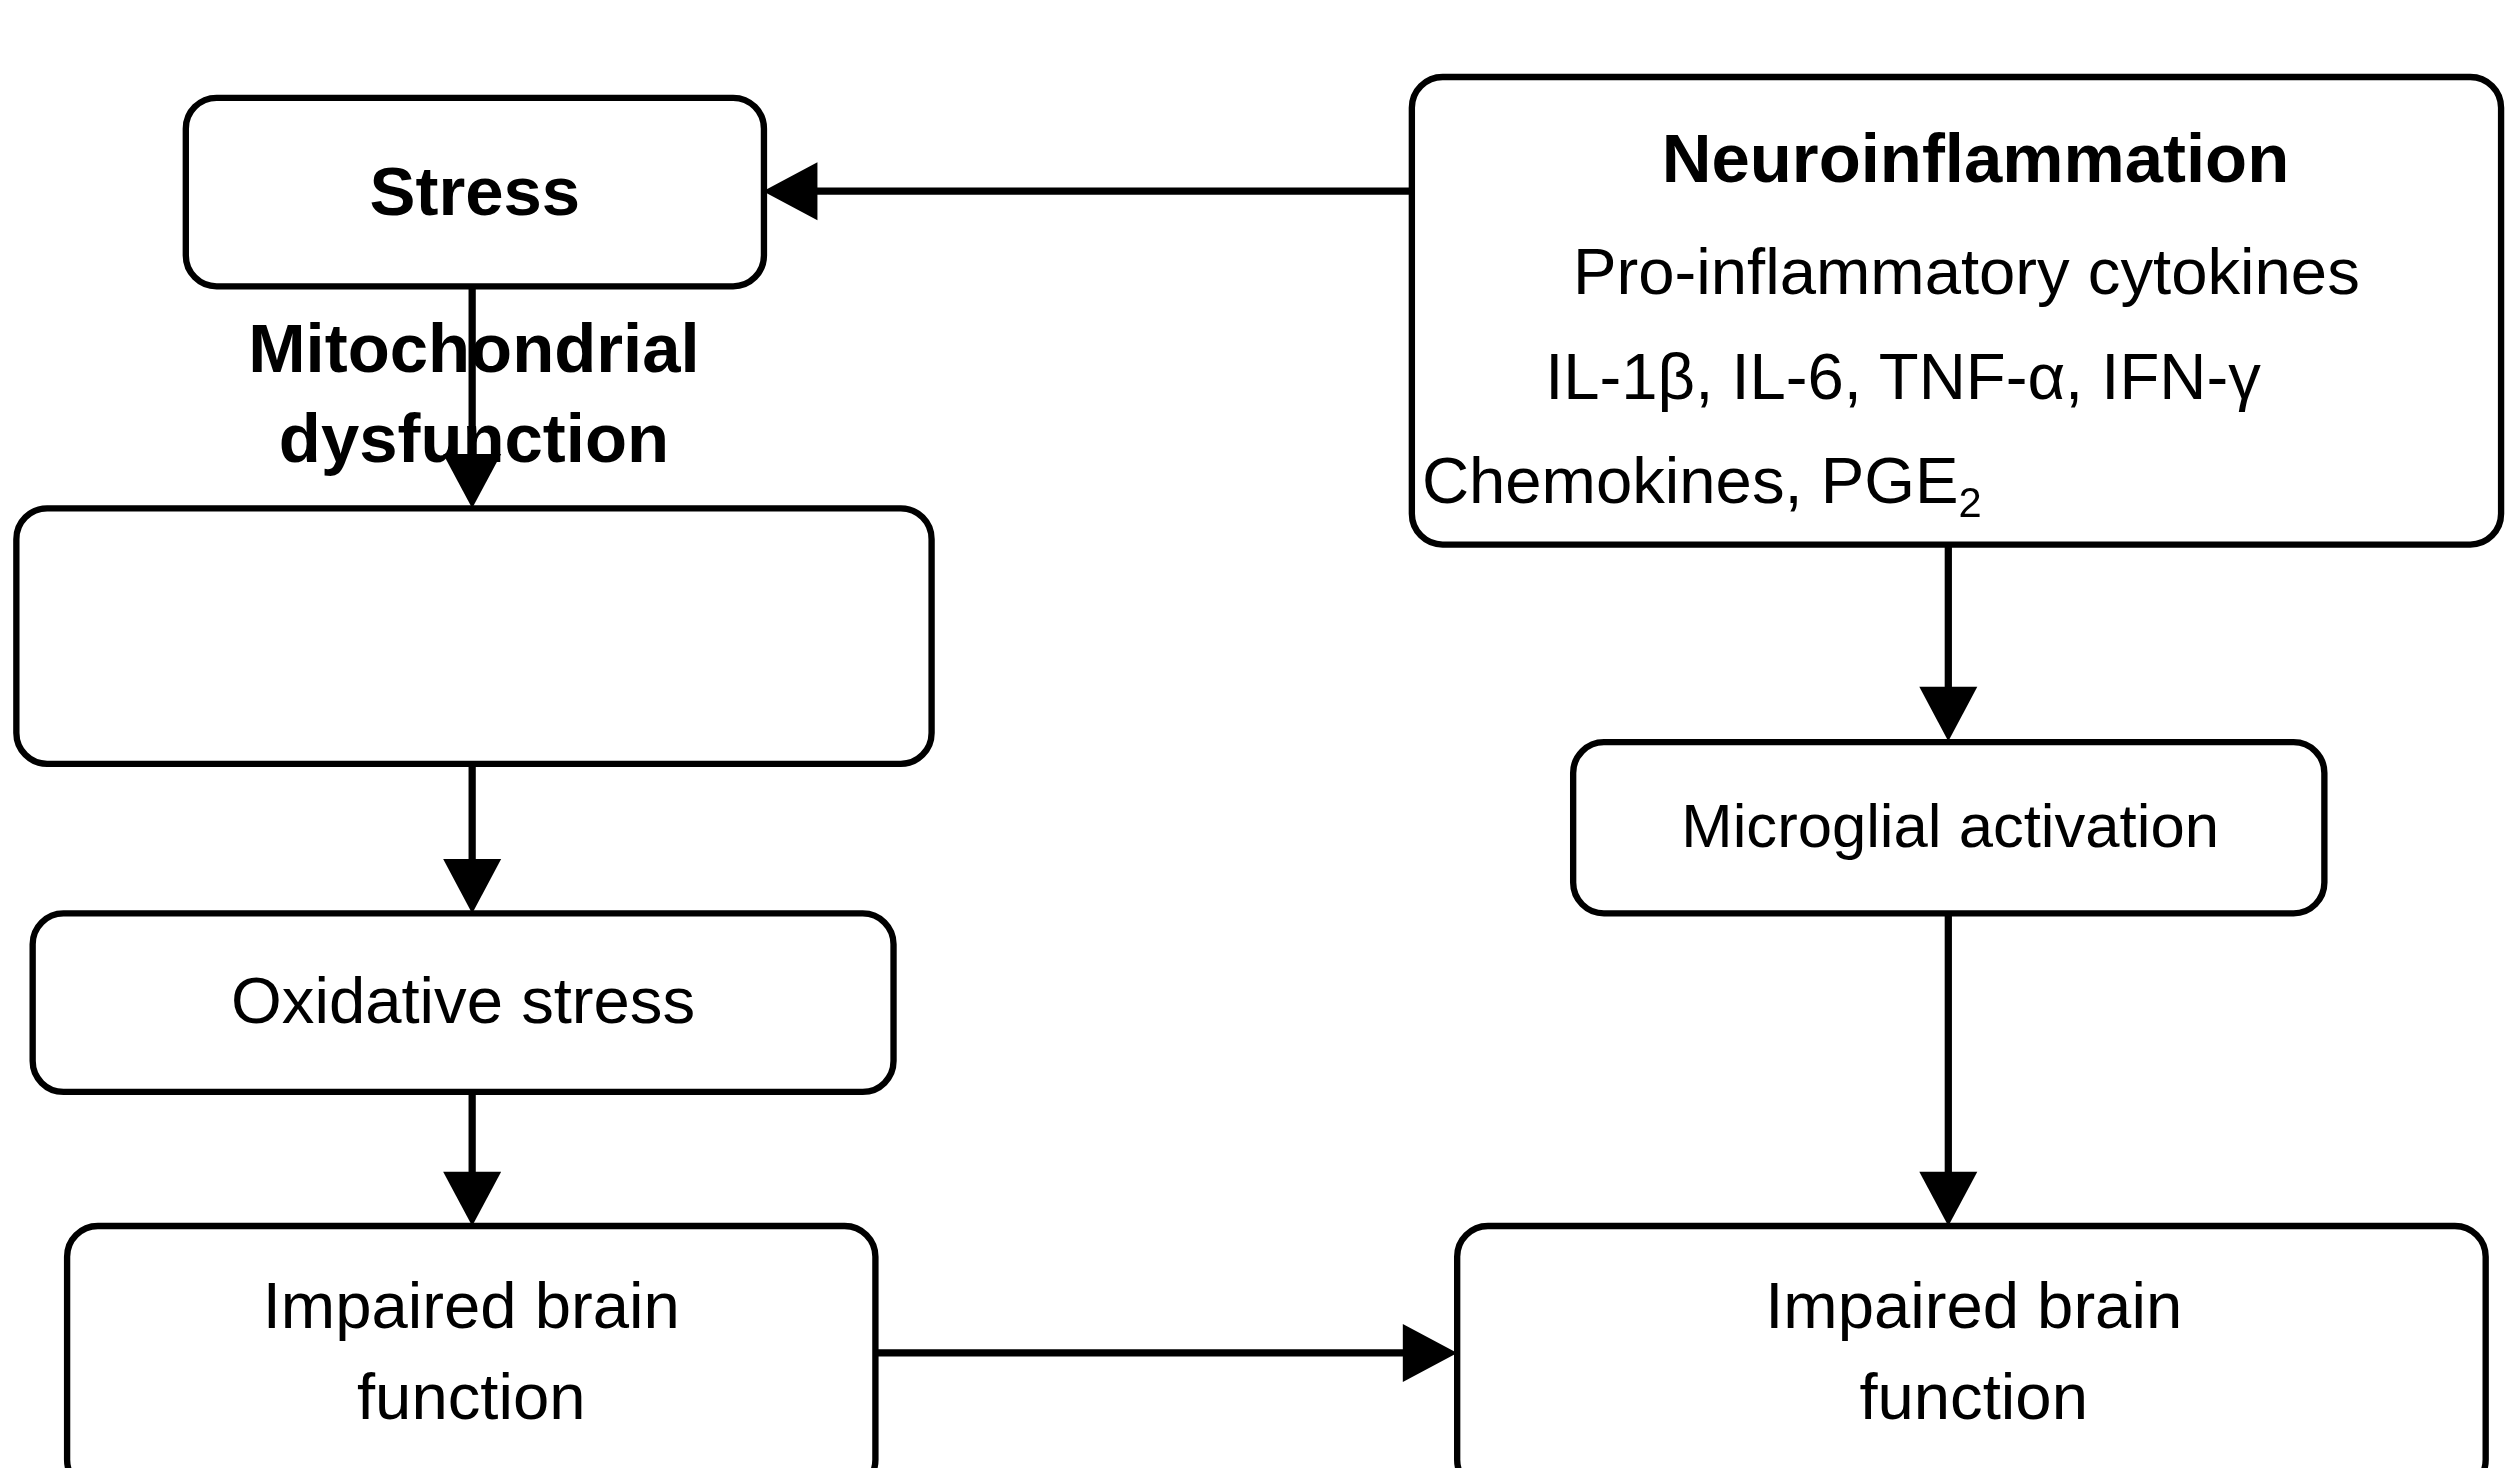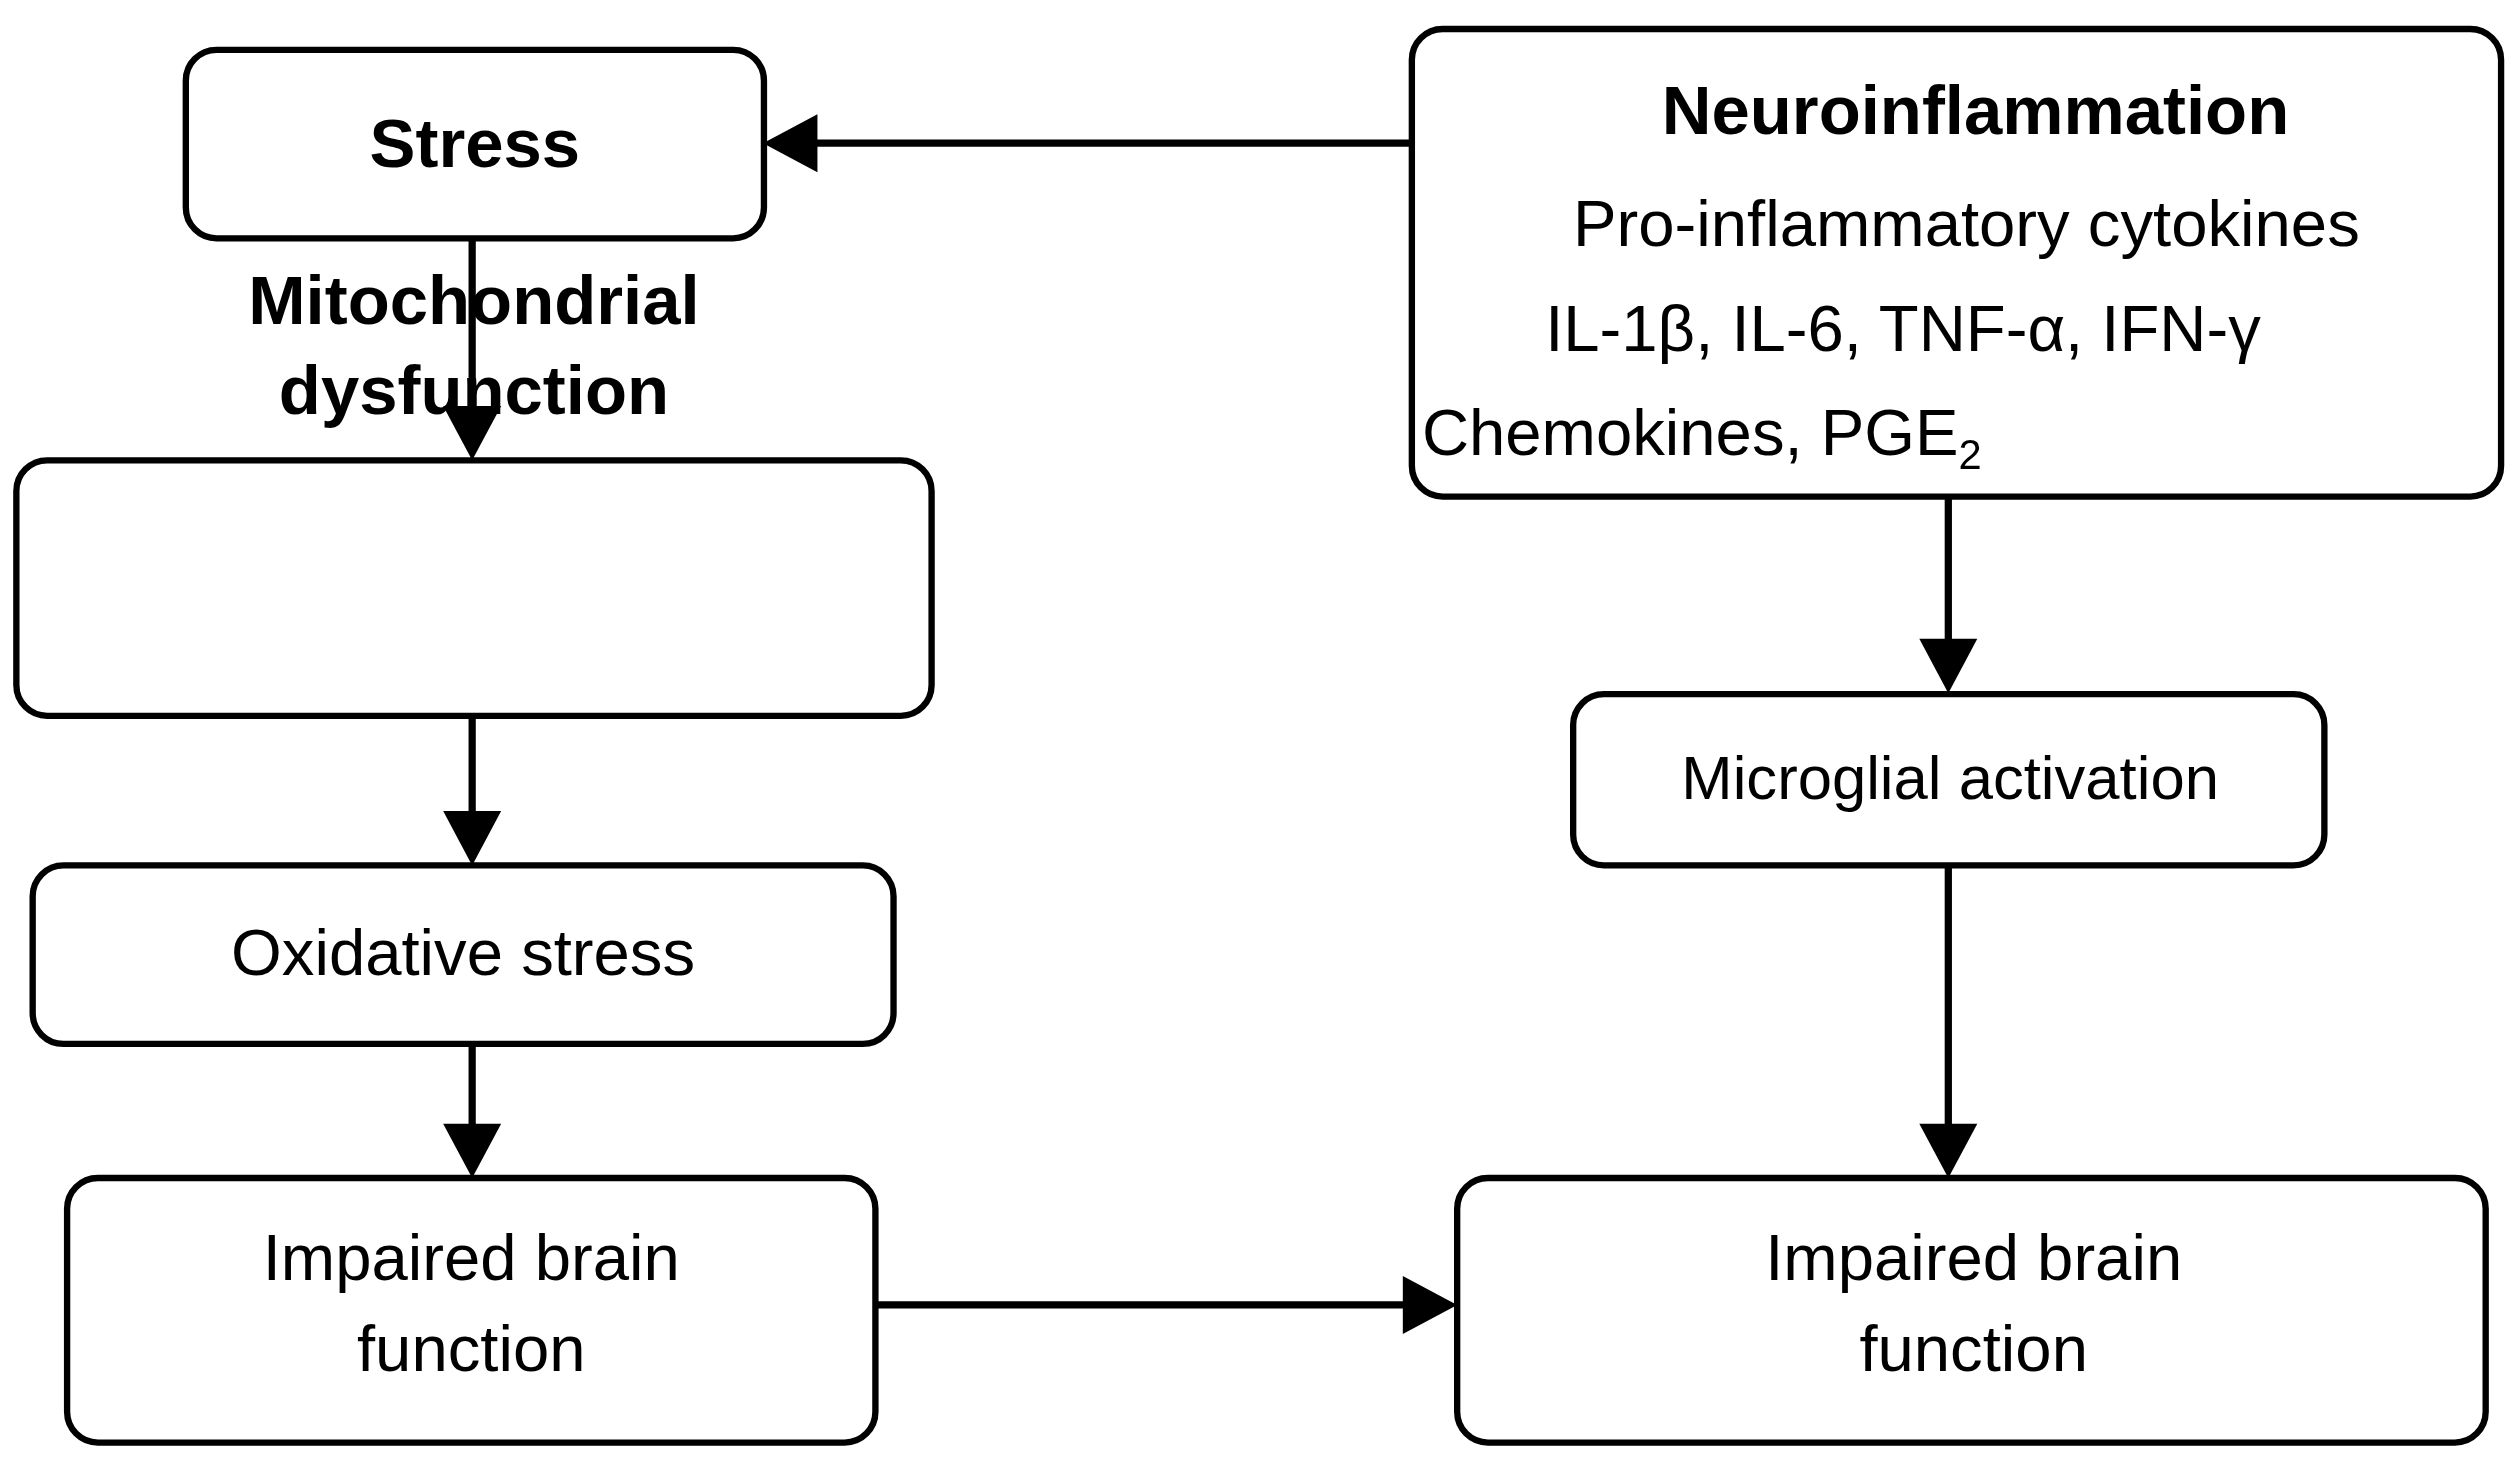--- a/index.html
+++ b/index.html
@@ -11,20 +11,21 @@
     width: 2512px;
     height: 1468px;
     font-family: "Liberation Sans", sans-serif;
     overflow: hidden;
   }
   #diagram-root {
     position: relative;
     width: 2512px;
     height: 1300px;
     background: #ffffff;
+    margin-top: 48px;
   }
   svg.flow {
     display: block;
     width: 2512px;
     height: 1468px;
   }
   .node-box {
     fill: #ffffff;
     stroke: #000000;
     stroke-width: 7;

